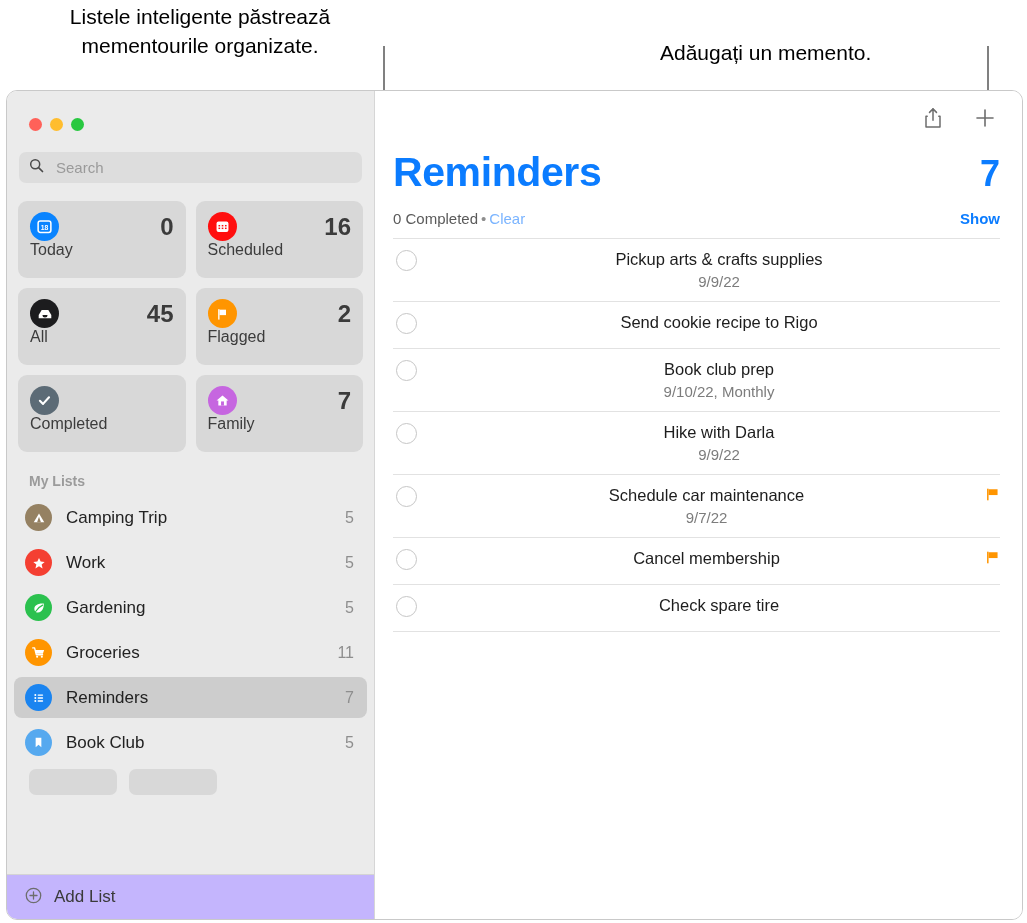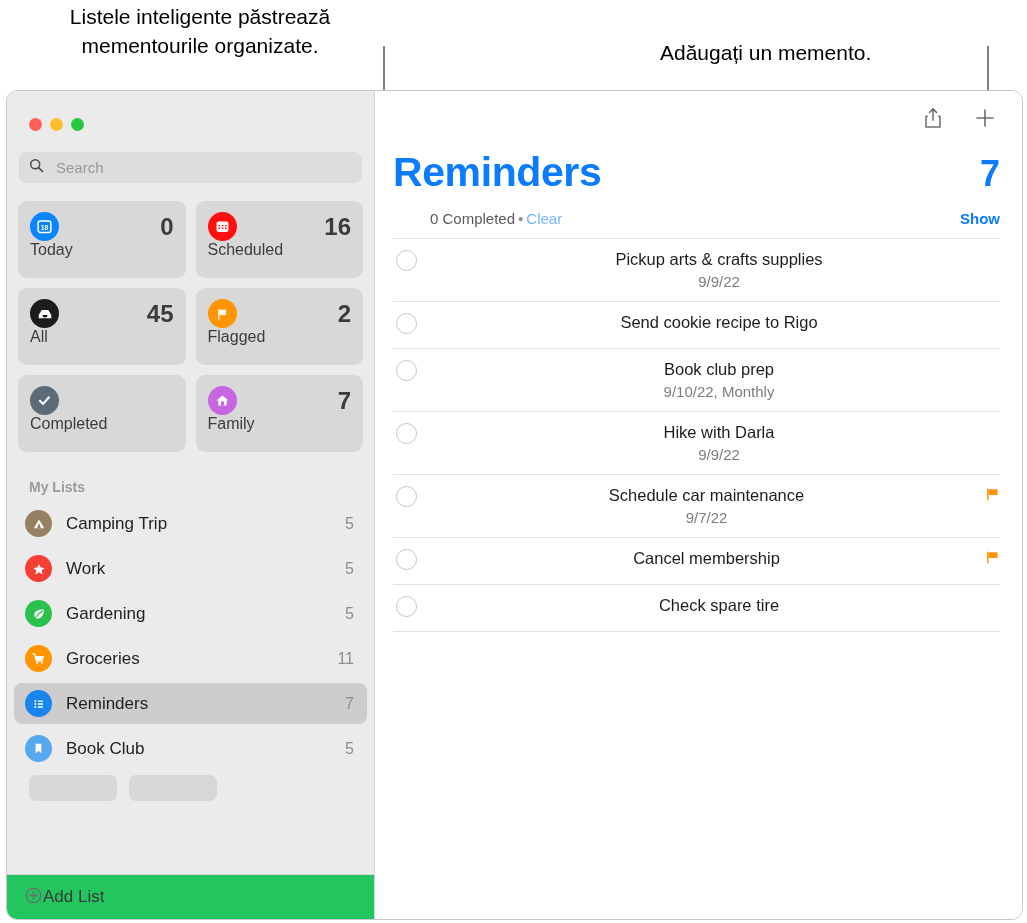--- a/index.html
+++ b/index.html
@@ -157,21 +157,21 @@
   .smart-label {
     font-size: 16px;
     color: #3c3c3c;
   }
 
   
   .section-title {
     font-size: 14px;
     color: #9b9b9b;
     font-weight: bold;
-    padding: 27px 0 6px 22px;
+    padding: 21px 0 6px 22px;
   }
   .list-row {
     display: flex;
     align-items: center;
     height: 41px;
     margin: 2px 7px;
     padding: 0 13px 0 11px;
     border-radius: 8px;
     box-sizing: border-box;
   }
@@ -209,25 +209,26 @@
     border-radius: 7px;
   }
 
   
   #add-list-bar {
     position: absolute;
     left: 0;
     right: 0;
     bottom: 0;
     height: 44px;
-    background: #22c55e;
+    background: #c4b5fd;
     border-top: 1px solid #d4d4d4;
     display: flex;
     align-items: center;
     padding-left: 17px;
+    gap: 11px;
   }
   #add-list-bar .add-label {
     font-size: 17px;
     color: #3a3a3a;
   }
 
   
   #main {
     flex: 1 1 auto;
     background: #ffffff;
@@ -269,21 +270,20 @@
     font-weight: bold;
     color: #0b7cff;
   }
 
   #meta-row {
     display: flex;
     align-items: center;
     justify-content: space-between;
     padding: 14px 22px 0 18px;
     font-size: 15px;
-    margin-left: 37px;
   }
   .meta-left { color: #5a5a5a; }
   .meta-left .sep { color: #8e8e8e; margin: 0 3px; }
   .link-blue { color: #7ab4ff; cursor: default; }
   .link-blue-strong { color: #0b7cff; font-weight: bold; cursor: default; }
 
   #reminders {
     margin: 11px 22px 0 18px;
     border-top: 1px solid #e2e2e2;
   }

